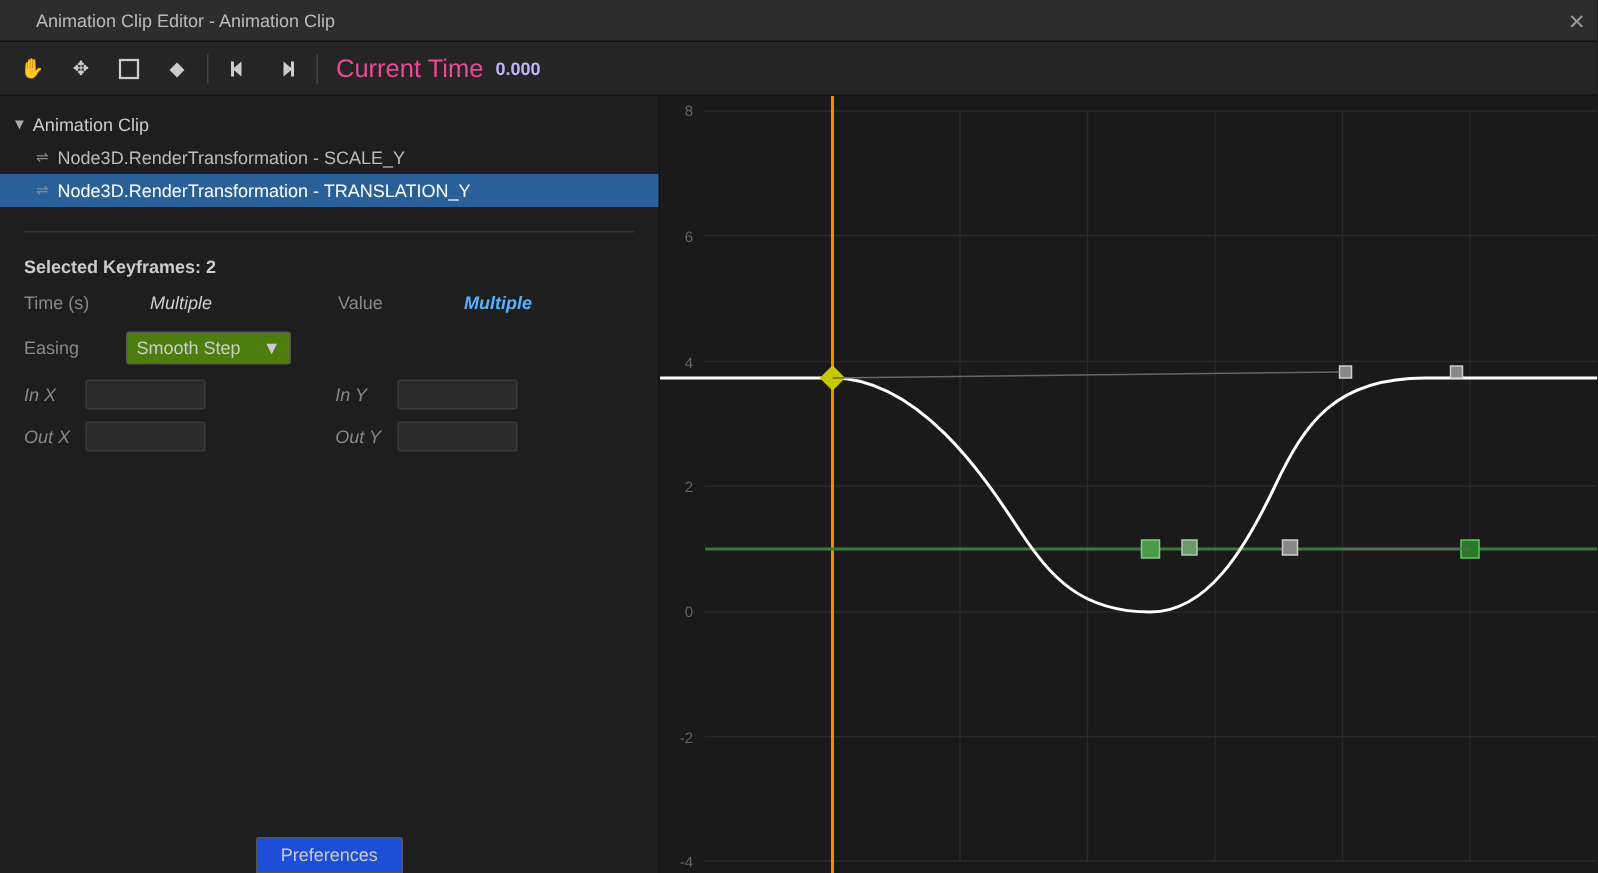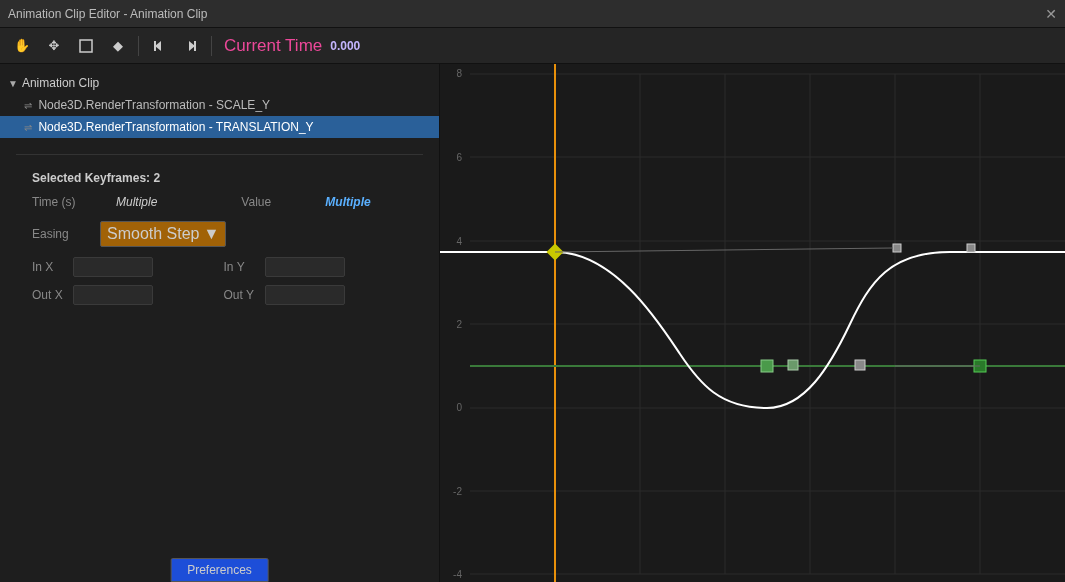--- a/index.html
+++ b/index.html
@@ -12,21 +12,21 @@
       font-size: 12px;
       overflow: hidden;
       position: relative;
     }
     
     #title-bar {
       background: #2d2d2d;
       height: 28px;
       display: flex;
       align-items: center;
-      padding: 0 8px;
+      padding: 0 24px;
       border-bottom: 1px solid #111;
       position: relative;
     }
     #title-bar .title-text {
       font-size: 12px;
       color: #bbb;
     }
     #close-btn {
       position: absolute;
       right: 8px;
@@ -127,21 +127,21 @@
       font-size: 10px;
     }
     
     .panel-divider {
       height: 1px;
       background: #333;
       margin: 8px 16px;
     }
     
     #keyframe-props {
-      padding: 8px 32px;
+      padding: 8px 16px;
     }
     .section-title {
       font-size: 12px;
       color: #ccc;
       font-weight: bold;
       margin-bottom: 10px;
     }
     .prop-row {
       display: flex;
       align-items: center;
@@ -170,37 +170,38 @@
       margin-bottom: 10px;
       gap: 8px;
       margin-top: 12px;
     }
     .easing-label {
       color: #888;
       font-size: 12px;
       width: 60px;
     }
     .easing-select {
-      background: #a16207;
+      background: #4d7c0f;
       border: 1px solid #555;
       color: #ccc;
-      font-size: 16px;
+      font-size: 12px;
       padding: 3px 6px;
       border-radius: 2px;
       cursor: pointer;
       display: flex;
       align-items: flex-start;
       gap: 4px;
       min-width: 110px;
     }
     
     .inout-grid {
       display: grid;
       grid-template-columns: 1fr 1fr;
       gap: 8px;
+      font-style: italic;
     }
     .inout-item {
       display: flex;
       align-items: center;
       gap: 6px;
     }
     .inout-label {
       color: #888;
       font-size: 12px;
       width: 35px;

